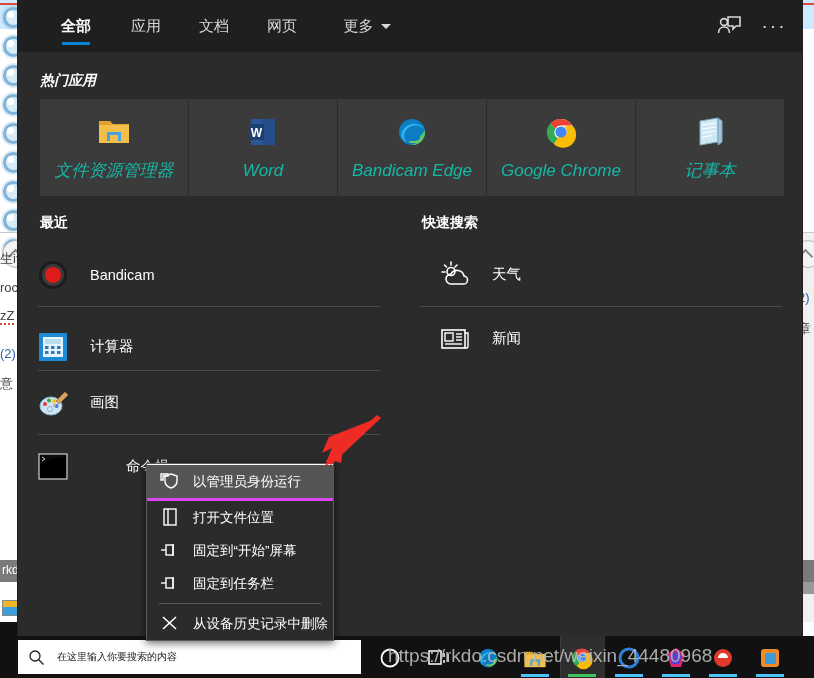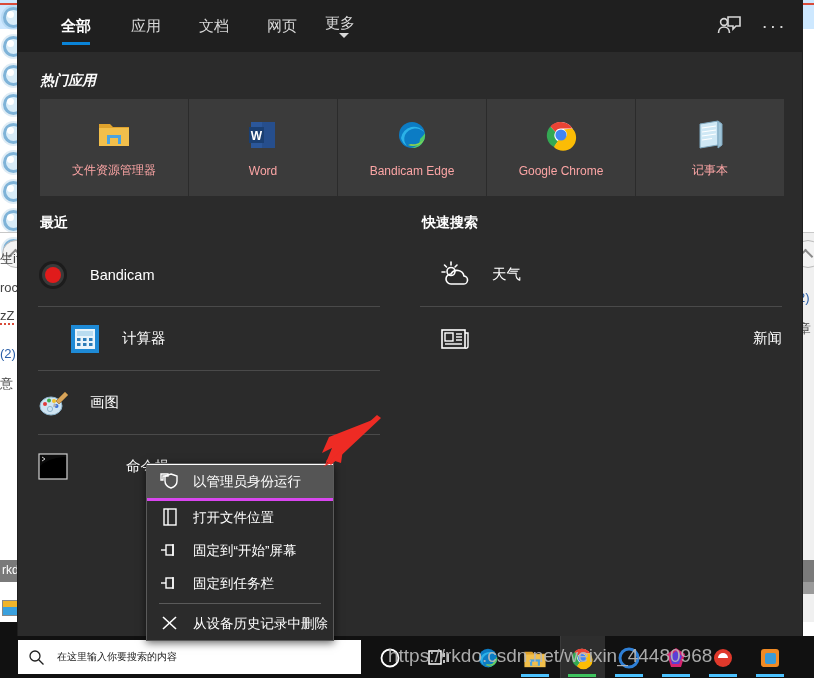--- a/index.html
+++ b/index.html
@@ -70,21 +70,21 @@
               border-right:5px solid transparent;border-top:5px solid #d8d8d8;}
   #feedback-btn{position:absolute;left:693px;top:8px;width:36px;height:36px;}
   #more-btn{position:absolute;left:738px;top:8px;width:36px;height:36px;color:#d8d8d8;font-size:19px;
             text-align:center;line-height:36px;letter-spacing:2px;}
 
   .sect-title{position:absolute;color:#ffffff;font-size:14px;font-weight:bold;}
 
   
   .tile{position:absolute;top:99px;width:148px;height:97px;background:#3b3b3b;
         display:flex;flex-direction:column;align-items:center;justify-content:center;}
-  .tile .lbl{color:#fca5a5;font-size:12px;margin-top:12px;white-space:nowrap;}
+  .tile .lbl{color:#14b8a6;font-size:17px;margin-top:12px;white-space:nowrap;font-style:italic;}
   .tile .ico{width:34px;height:34px;position:relative;}
 
   
   .lrow{position:absolute;height:55px;display:flex;align-items:center;}
   .lrow .ico{width:30px;height:30px;position:relative;flex:0 0 auto;margin-left:20px;}
   .lrow .lbl{color:#ffffff;font-size:14.5px;margin-left:22px;white-space:nowrap;}
   .lsep{position:absolute;height:1px;background:#4a4a4a;}
 
   
   #ctx-menu{position:absolute;left:146px;top:463px;width:186px;background:#2b2b2b;
@@ -194,21 +194,21 @@
       </div>
       <div class="tab" style="left: 100px; width: 56px;">
         <span>应用</span>
       </div>
       <div class="tab" style="left: 168px; width: 56px;">
         <span>文档</span>
       </div>
       <div class="tab" style="left: 236px; width: 56px;">
         <span>网页</span>
       </div>
-      <div class="tab" style="left: 289px; width: 66px; flex-direction: column;">
+      <div class="tab" style="left: 316px; width: 66px;">
         <span>更多</span>
         <span class="caret"></span>
       </div>
     </div>
 
   <div id="feedback-btn">
     <svg width="36" height="36" viewBox="0 0 36 36">
       <circle cx="13" cy="14" r="3.4" fill="none" stroke="#d8d8d8" stroke-width="1.6"></circle>
       <path d="M7.5 25c0-3.6 2.5-6 5.5-6s5.5 2.4 5.5 6" fill="none" stroke="#d8d8d8" stroke-width="1.6"></path>
       <path d="M17 9h12v9h-4l-3 3v-3h-5z" fill="none" stroke="#d8d8d8" stroke-width="1.6"></path>
@@ -270,21 +270,21 @@
   <div id="recent-list">
       <div class="lrow" style="left: 0px; top: 247px; width: 362px;">
         <div class="ico"><svg width="30" height="30" viewBox="0 0 30 30">
             <circle cx="15" cy="15" r="14" fill="#1c1c1c"></circle>
             <circle cx="15" cy="15" r="11" fill="#3a3a3a"></circle>
             <circle cx="15" cy="15" r="8" fill="#e01b1b"></circle>
           </svg></div>
         <div class="lbl">Bandicam</div>
       </div>
       <div class="lsep" style="left: 20px; width: 342px; top: 306px;"></div>
-      <div class="lrow" style="left: 0px; top: 311px; width: 362px; margin-left: 32px;">
+      <div class="lrow" style="left: 0px; top: 319px; width: 362px;">
         <div class="ico"><svg width="30" height="30" viewBox="0 0 30 30">
             <rect x="1" y="1" width="28" height="28" fill="#1e8ad6"></rect>
             <rect x="5" y="5" width="20" height="20" fill="#e8f4fb"></rect>
             <rect x="7" y="7" width="16" height="5" fill="#b9dcf0"></rect>
             <g fill="#2c7cb8">
               <rect x="7" y="14" width="3.5" height="3"></rect>
               <rect x="13" y="14" width="3.5" height="3"></rect>
               <rect x="19" y="14" width="3.5" height="3"></rect>
               <rect x="7" y="19" width="3.5" height="3"></rect>
               <rect x="13" y="19" width="3.5" height="3"></rect>
@@ -327,21 +327,21 @@
               <line x1="4.5" y1="5" x2="6.5" y2="7"></line>
               <line x1="17" y1="5" x2="15" y2="7"></line>
               <line x1="2" y1="12" x2="5" y2="12"></line>
             </g>
             <circle cx="11" cy="11.5" r="4" fill="none" stroke="#ffffff" stroke-width="1.6"></circle>
             <path d="M11 24a5 5 0 0 1 0-10 7 7 0 0 1 13 2 4 4 0 0 1-1 8z" fill="none" stroke="#ffffff" stroke-width="1.6"></path>
           </svg></div>
         <div class="lbl">天气</div>
       </div>
       <div class="lsep" style="left: 402px; width: 362px; top: 306px;"></div>
-      <div class="lrow" style="left: 402px; top: 311px; width: 362px; justify-content: space-between;">
+      <div class="lrow" style="left: 402px; top: 311px; width: 362px;">
         <div class="ico"><svg width="30" height="30" viewBox="0 0 30 30">
             <rect x="2" y="6" width="23" height="18" fill="none" stroke="#ffffff" stroke-width="1.6"></rect>
             <rect x="5" y="9" width="8" height="8" fill="none" stroke="#ffffff" stroke-width="1.4"></rect>
             <g stroke="#ffffff" stroke-width="1.4">
               <line x1="16" y1="10" x2="22" y2="10"></line>
               <line x1="16" y1="13" x2="22" y2="13"></line>
               <line x1="16" y1="16" x2="22" y2="16"></line>
               <line x1="5" y1="20" x2="22" y2="20"></line>
             </g>
             <path d="M25 9h3v13a2 2 0 0 1-3 2" fill="none" stroke="#ffffff" stroke-width="1.4"></path>

